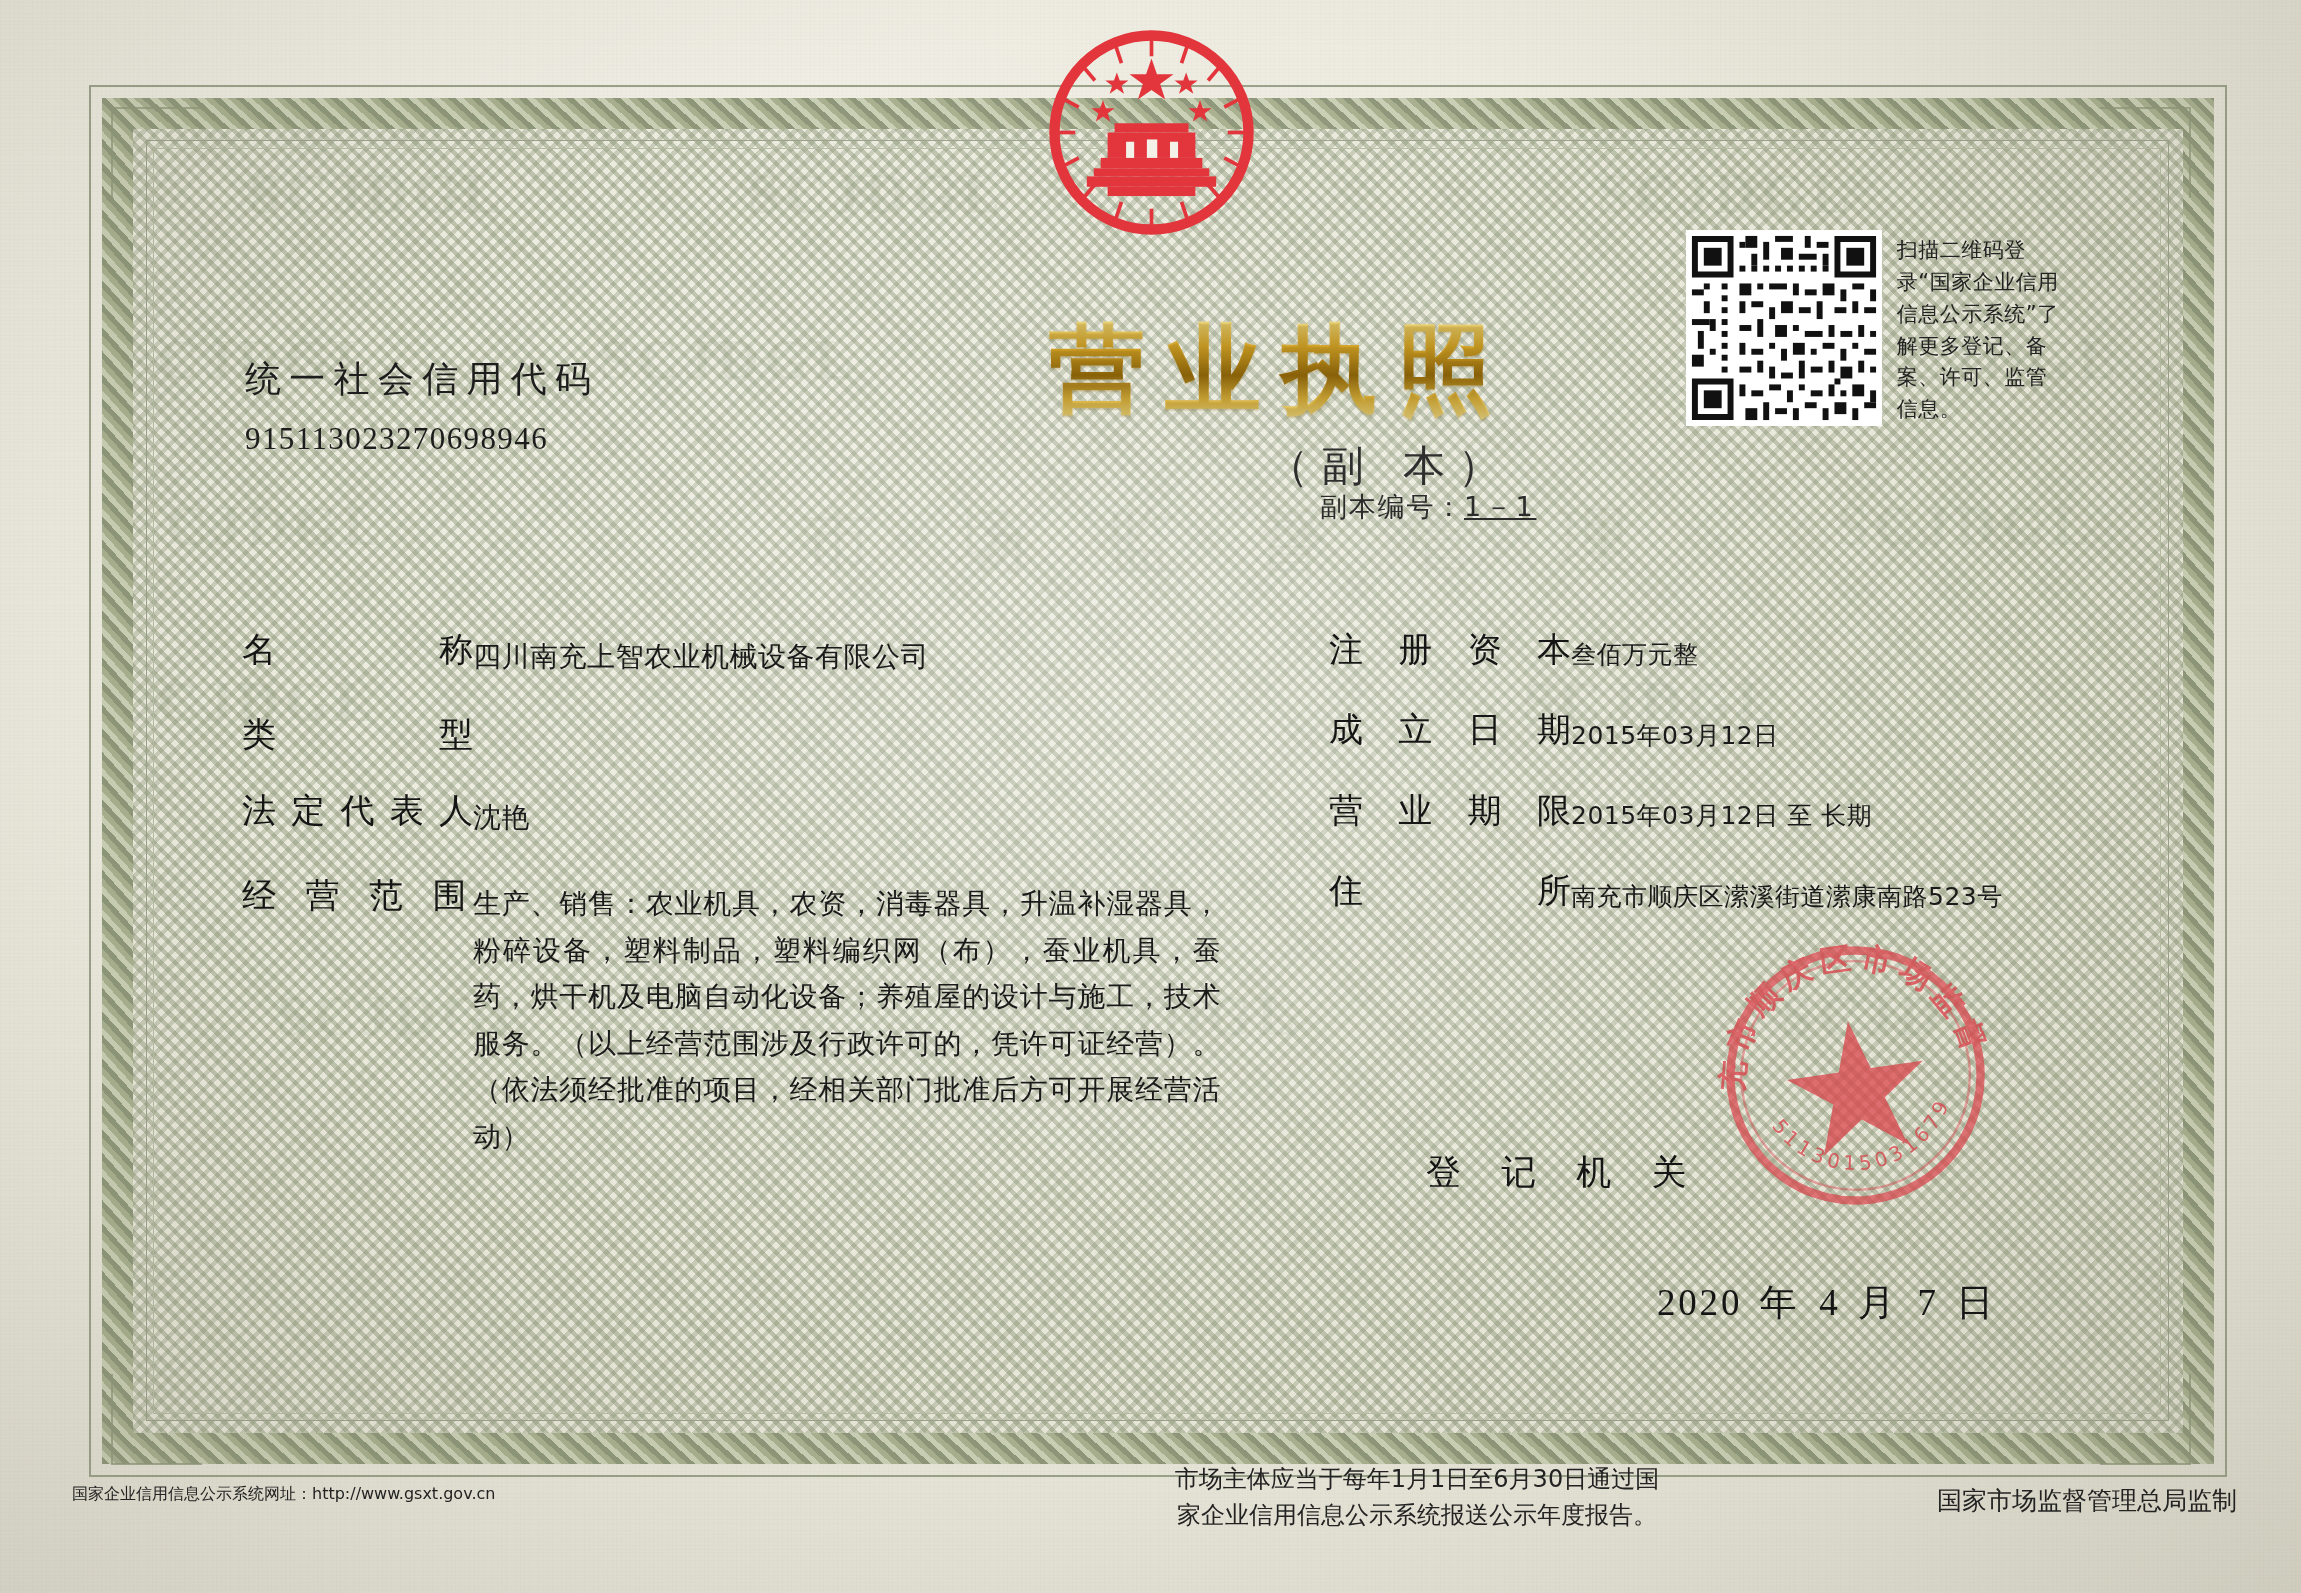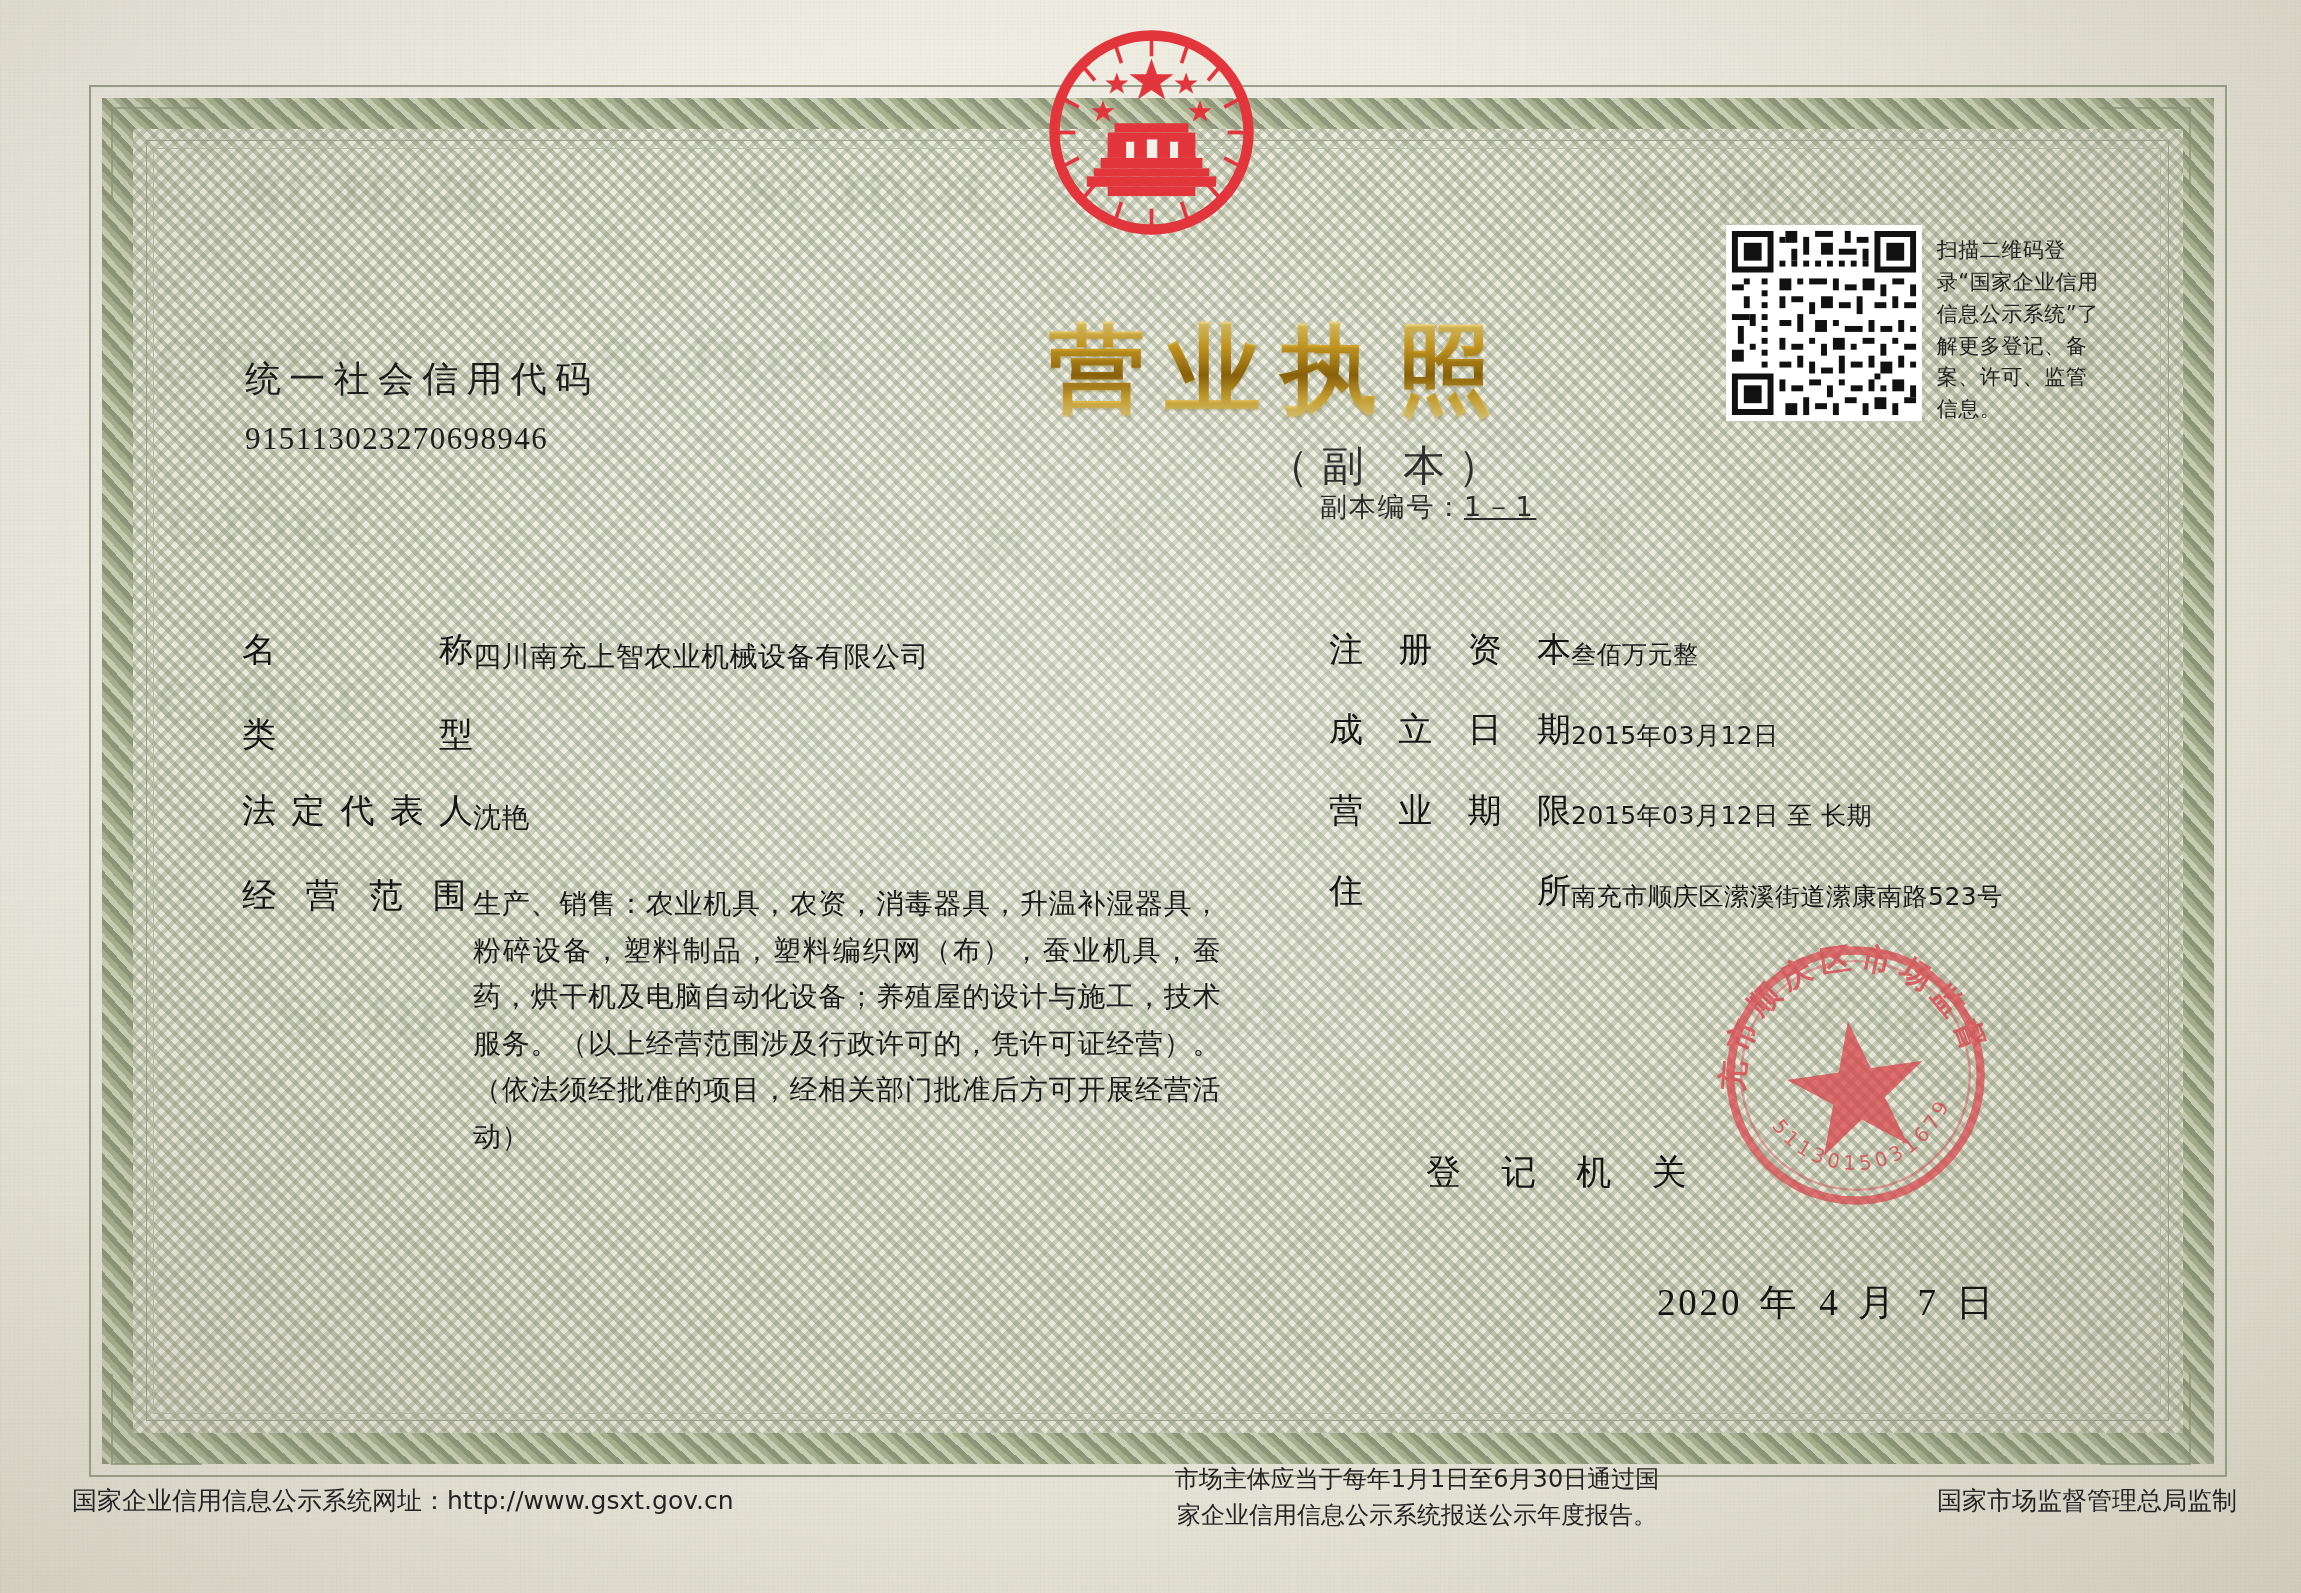--- a/index.html
+++ b/index.html
@@ -179,25 +179,25 @@
     margin-top: 16.6px;
     font-family: "Liberation Serif", serif;
     font-size: 31px;
     color: #1d1d1d;
     letter-spacing: 1.4px;
   }
 
   
   #qr-zone {
     position: absolute;
-    left: 1694px;
+    left: 1654px;
     top: 220px;
     z-index: 5;
     display: flex;
-    align-items: center;
+    align-items: flex-end;
     gap: 14.8px;
     padding-left: 32px;
   }
   #qr-code {
     width: 196px;
     height: 196px;
     position: relative;
     background: #ffffff;
   }
   #qr-note {
@@ -293,21 +293,21 @@
     z-index: 7;
     opacity: 0.78;
   }
 
   
   #footer-left {
     position: absolute;
     left: 72px;
     top: 1484px;
     font-family: "DejaVu Sans", sans-serif;
-    font-size: 25px;
+    font-size: 16px;
     color: #222;
     z-index: 5;
   }
   #footer-center {
     position: absolute;
     left: 1131px;
     top: 1461px;
     width: 572px;
     text-align: center;
     font-family: "DejaVu Sans", sans-serif;

